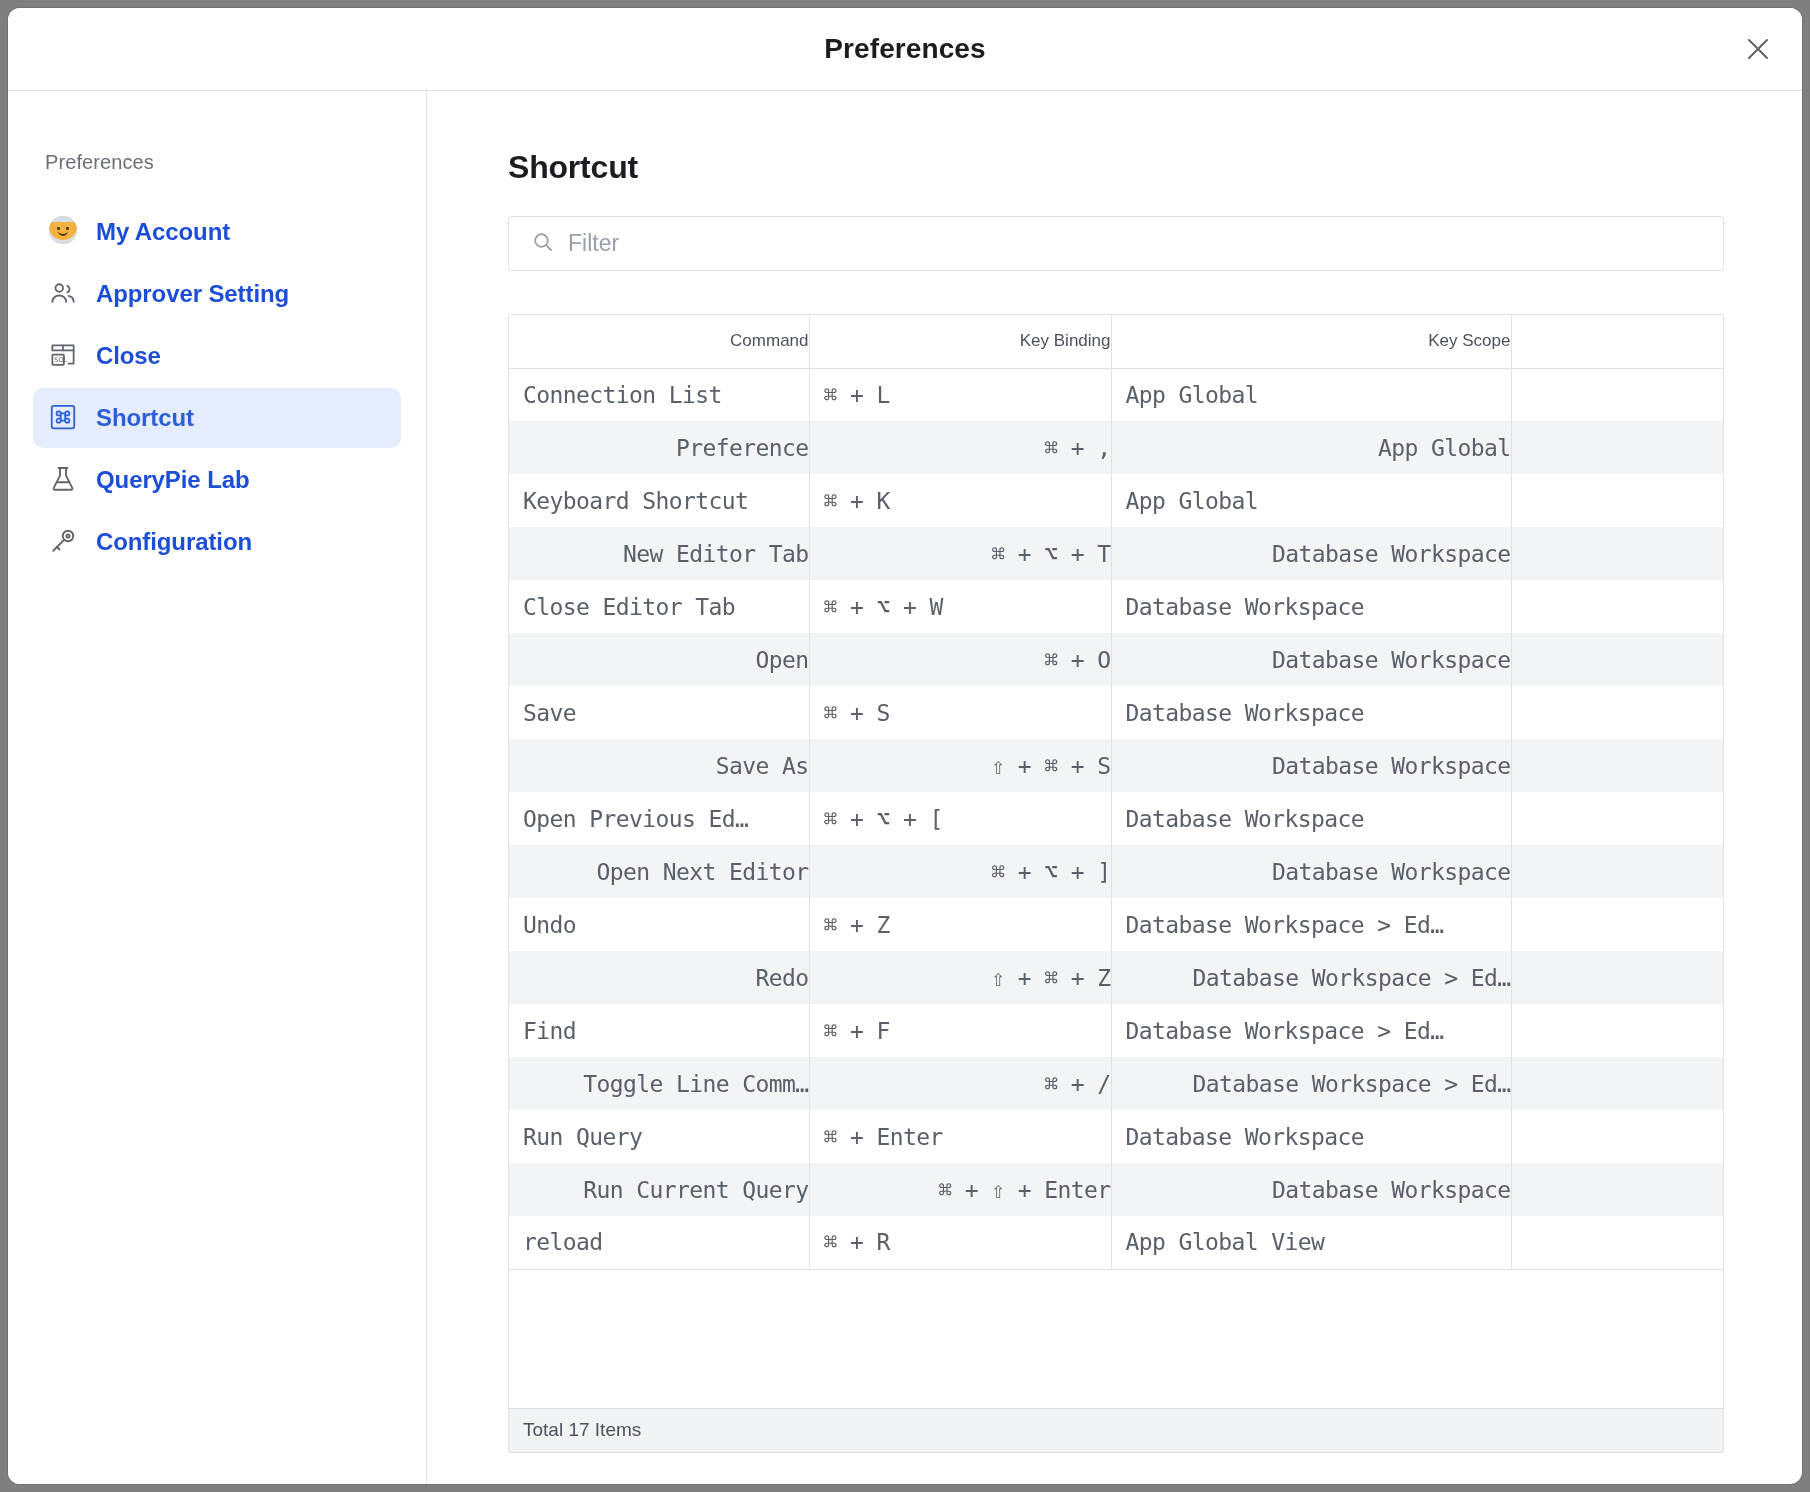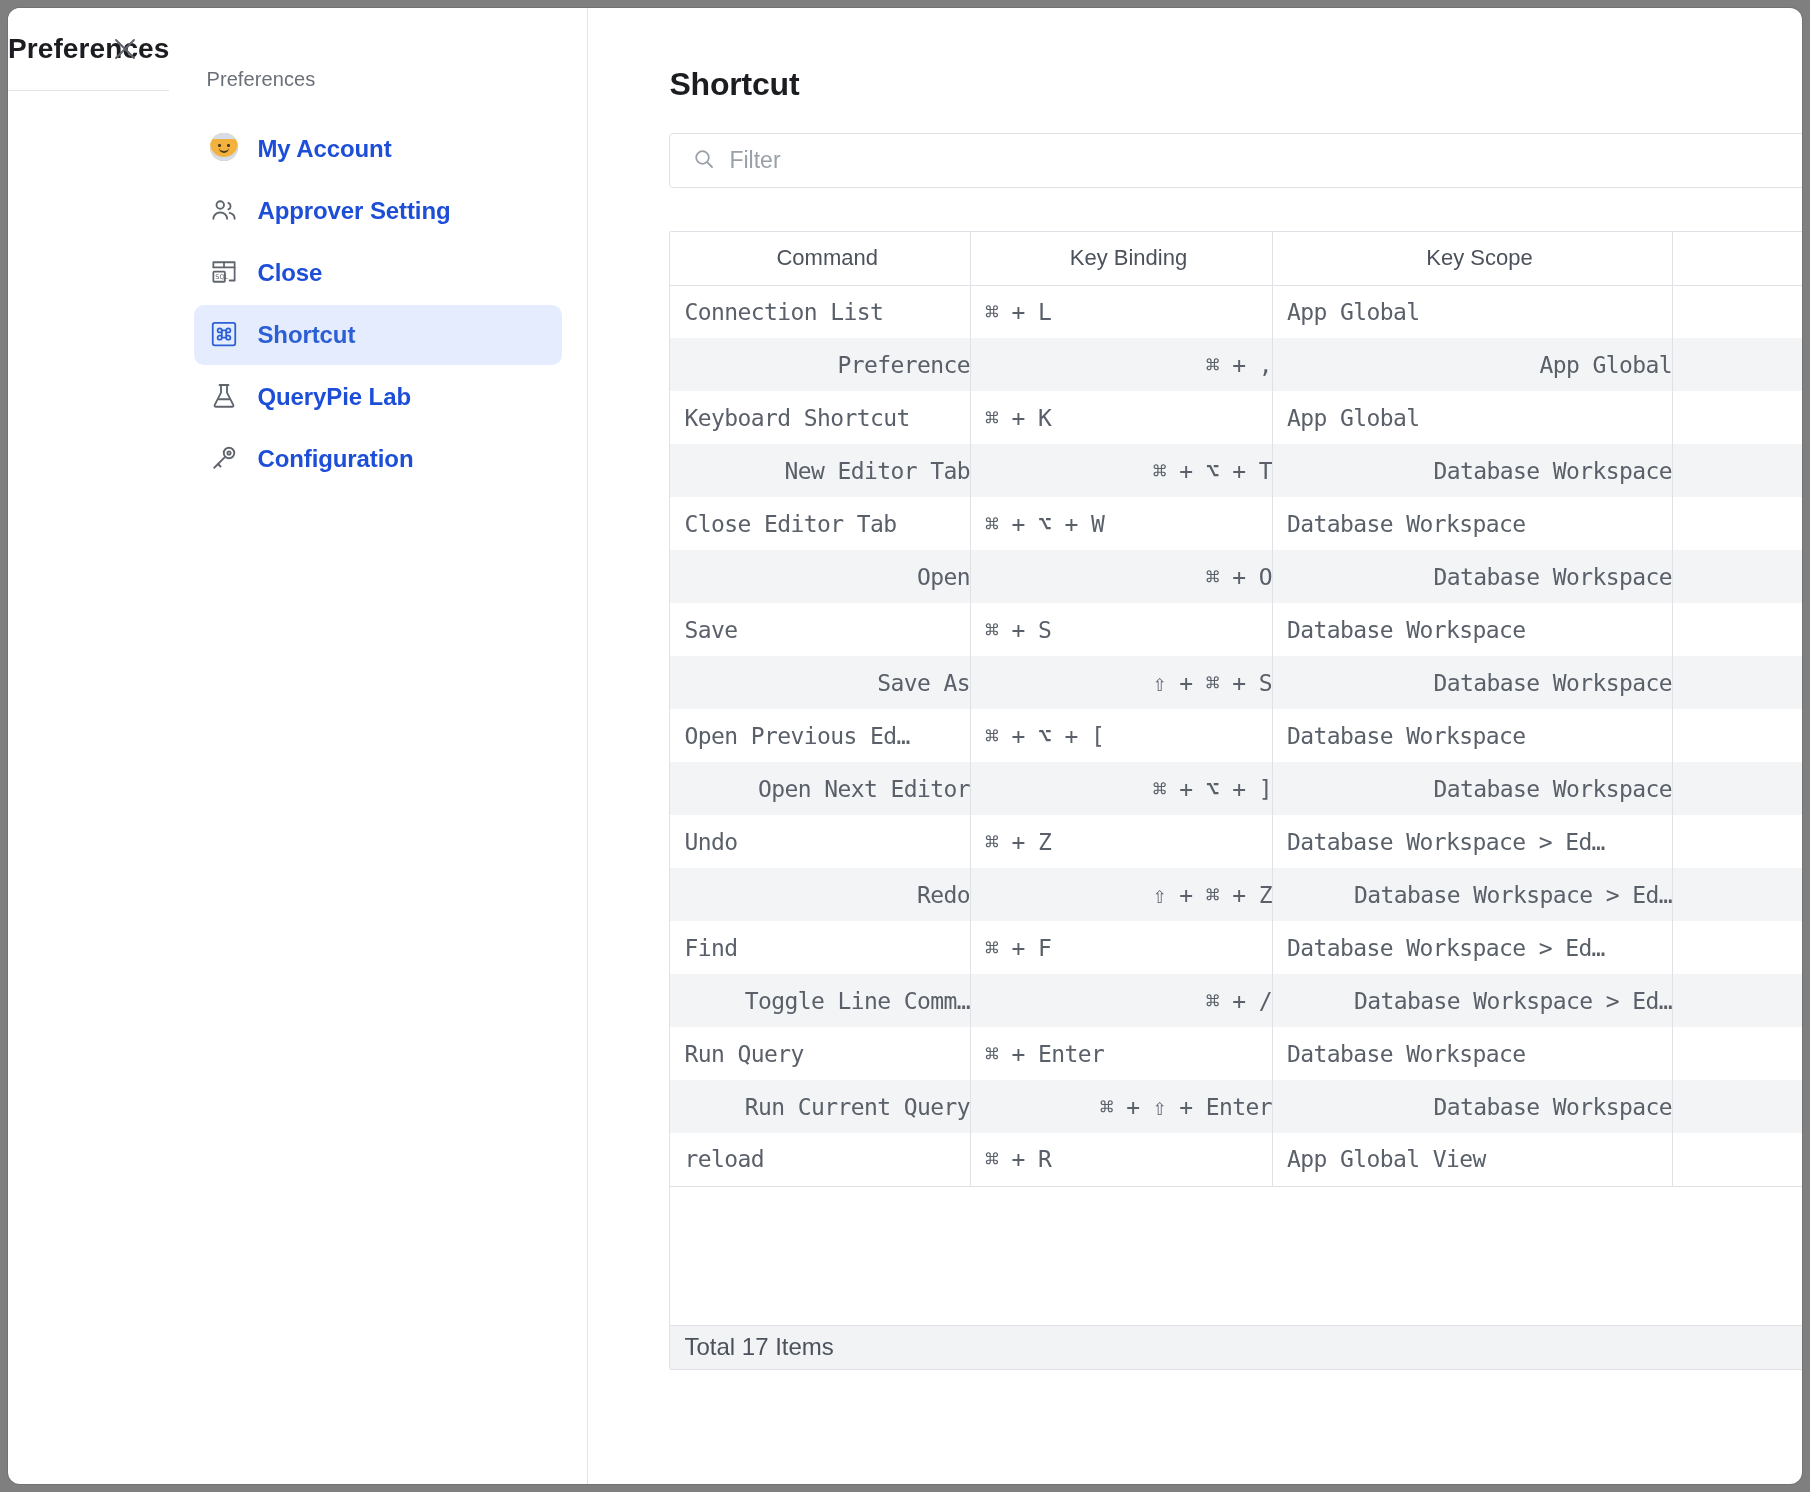--- a/index.html
+++ b/index.html
@@ -14,21 +14,21 @@
     position: absolute;
     left: 8px;
     top: 8px;
     width: 1794px;
     height: 1476px;
     background: #ffffff;
     border-radius: 12px;
     box-shadow: 0 0 0 1px rgba(0,0,0,0.10);
     overflow: hidden;
     display: flex;
-    flex-direction: row;
+    flex-direction: column;
   }
   
   .titlebar {
     position: relative;
     height: 83px;
     flex: 0 0 83px;
     border-bottom: 1px solid #e2e4e8;
     display: flex;
     align-items: center;
     justify-content: center;
@@ -183,22 +183,22 @@
     border-collapse: collapse;
     table-layout: fixed;
   }
   table.shortcut-table col.c1 { width: 300px; }
   table.shortcut-table col.c2 { width: 302px; }
   table.shortcut-table col.c3 { width: 400px; }
   table.shortcut-table col.c4 { width: 214px; }
 
   table.shortcut-table th {
     height: 53px;
-    text-align: center;
-    font-size: 22px;
+    text-align: right;
+    font-size: 17px;
     font-weight: 400;
     color: #4c525c;
     padding: 0 0 0 14px;
     border-bottom: 1px solid #dfe1e6;
     border-right: 1px solid #dfe1e6;
     background: #fff;
     white-space: nowrap;
     overflow: hidden;
     text-overflow: ellipsis;
     cursor: pointer;
@@ -227,21 +227,21 @@
     background: #fff;
     border-right: none;
   }
   .table-footer {
     height: 44px;
     background: #f1f3f5;
     border-top: 1px solid #dfe1e6;
     display: flex;
     align-items: center;
     padding-left: 14px;
-    font-size: 24px;
+    font-size: 19px;
     color: #4c525c;
   }
 </style>
 </head>
 <body>
 
 <div class="window">
 
   <div class="titlebar">
     <span class="titlebar-title">Preferences</span>

